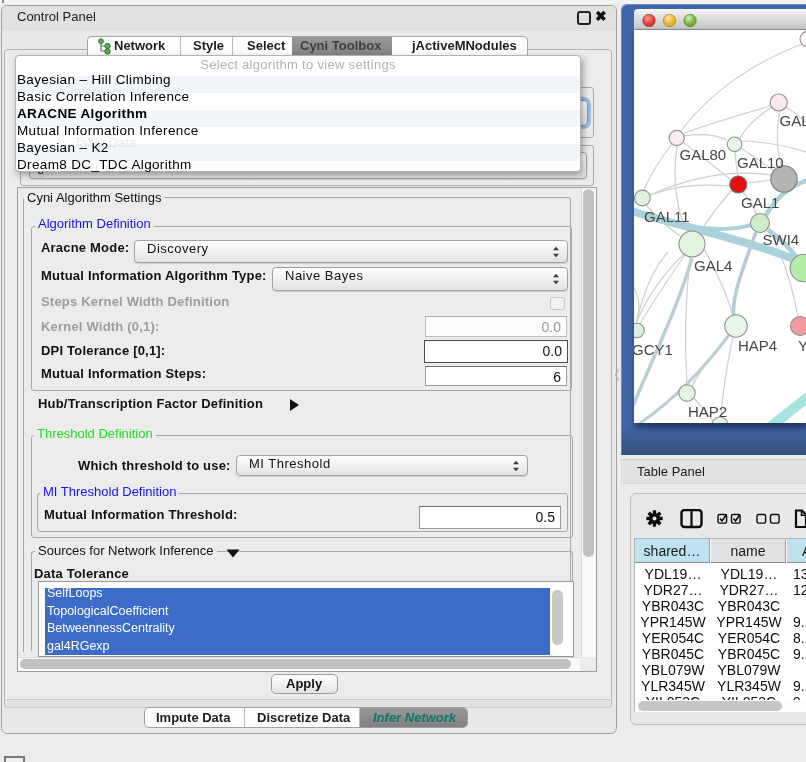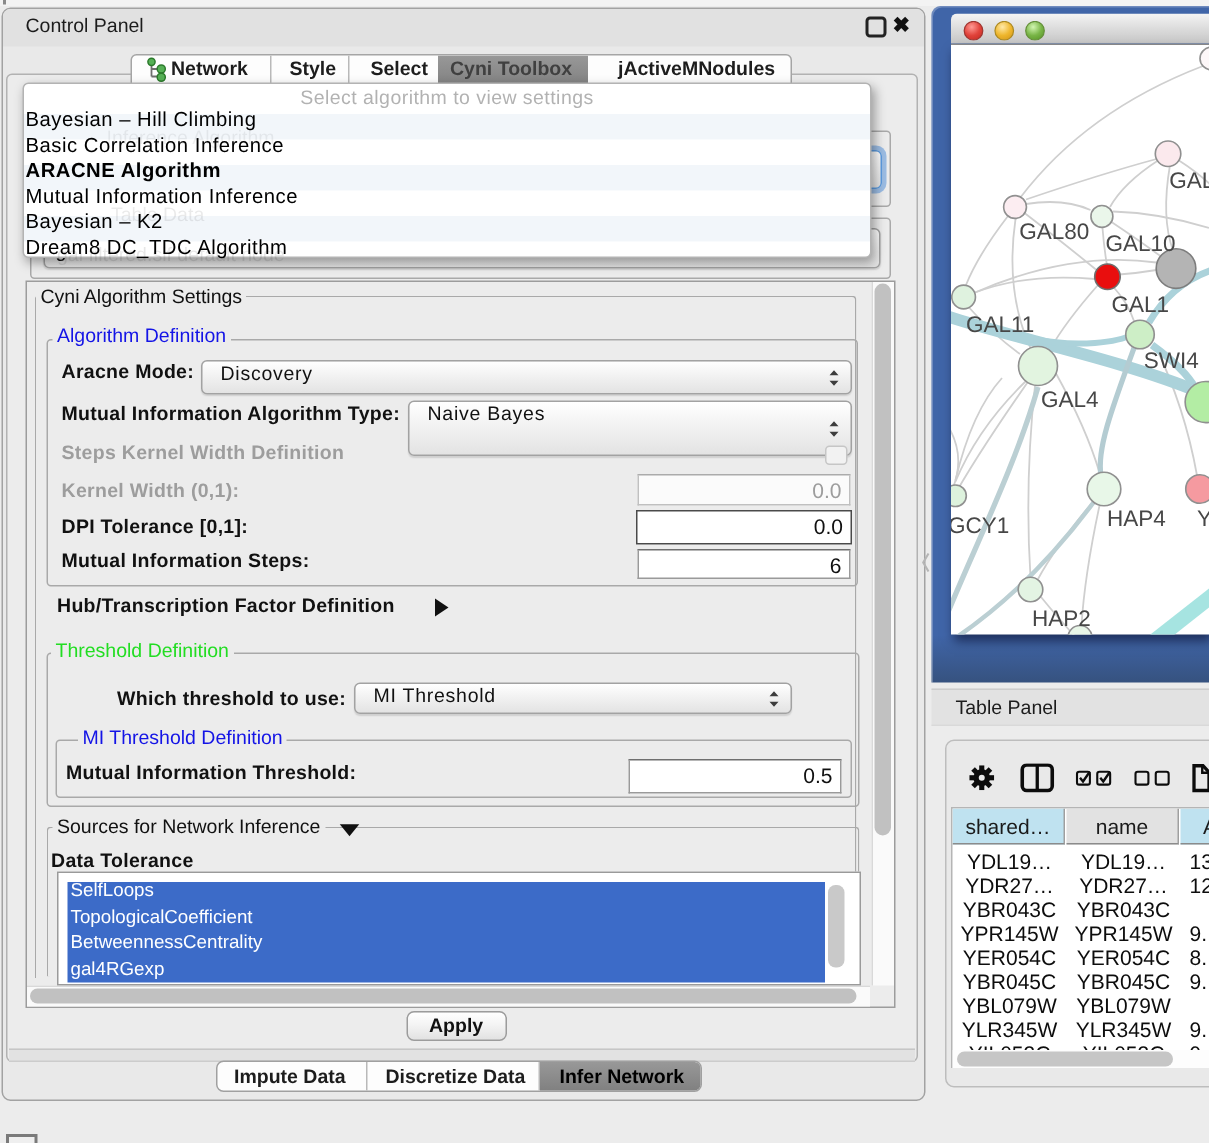--- a/index.html
+++ b/index.html
@@ -77,21 +77,21 @@
 
 <div class="lbl" style="left:41px;top:240px;">Aracne Mode:</div>
 <div class="combo" style="left:134px;top:240px;width:434px;height:23px;">
     <span class="ctext">Discovery</span>
   <svg class="carr" width="8" height="12" viewBox="0 0 8 12">
       <path d="M1 4.2 L4 0.8 L7 4.2 Z M1 7.8 L4 11.2 L7 7.8 Z" fill="#3d3d3d"></path>
     </svg>
 </div>
 
 <div class="lbl" style="left:41px;top:268px;">Mutual Information Algorithm Type:</div>
-<div class="combo" style="left:272px;top:267px;width:296px;height:37px;">
+<div class="combo" style="left:272px;top:267px;width:296px;height:24px;">
     <span class="ctext">Naive Bayes</span>
   <svg class="carr" width="8" height="12" viewBox="0 0 8 12">
       <path d="M1 4.2 L4 0.8 L7 4.2 Z M1 7.8 L4 11.2 L7 7.8 Z" fill="#3d3d3d"></path>
     </svg>
 </div>
 
 <div class="lbl dis" style="left:41px;top:294px;">Steps Kernel Width Definition</div>
 <div class="abs" style="left:550px;top:297px;width:15px;height:13px;background:#f2f2f2;border:1px solid #c6c6c6;border-radius:3px;"></div>
 
 <div class="lbl dis" style="left:41px;top:319px;">Kernel Width (0,1):</div>
@@ -119,21 +119,21 @@
 
 <div class="lbl" style="left:78px;top:458px;">Which threshold to use:</div>
 <div class="combo" style="left:236px;top:455px;width:292px;height:21px;">
     <span class="ctext">MI Threshold</span>
   <svg class="carr" width="8" height="12" viewBox="0 0 8 12">
       <path d="M1 4.2 L4 0.8 L7 4.2 Z M1 7.8 L4 11.2 L7 7.8 Z" fill="#3d3d3d"></path>
     </svg>
 </div>
 
 <div class="gbox" style="left:37px;top:493px;width:531px;height:39px;"></div>
-<div class="gtitle" style="left:40px;top:484px;color:#1414e6;margin-left:12px;">MI Threshold Definition</div>
+<div class="gtitle" style="left:40px;top:484px;color:#1414e6;">MI Threshold Definition</div>
 <div class="lbl" style="left:44px;top:507px;">Mutual Information Threshold:</div>
 <div class="field" style="left:419px;top:506px;width:142px;height:23px;">
     <span>0.5</span>
   </div>
 
 <div class="abs" style="left:31px;top:551px;width:542px;height:100px;border:1px solid #a9a9a9;border-bottom:none;border-radius:3px 3px 0 0;"></div>
 <div class="gtitle" style="left:35px;top:543px;color:#111;">Sources for Network Inference</div>
 <svg class="abs" style="left:226px;top:549px;" width="14" height="9" viewBox="0 0 14 9">
     <path d="M0.5 0.5 L13.5 0.5 L7 8.5 Z" fill="#111"></path>
   </svg>
@@ -147,21 +147,21 @@
 
 <div class="abs" style="left:271px;top:674px;width:67px;height:20px;background:linear-gradient(#ffffff,#f4f4f4 45%,#e2e2e2);border:1px solid #9c9c9c;border-radius:5px;"></div>
 <div class="abs" style="left:286px;top:676px;font:bold 13px 'Liberation Sans',sans-serif;color:#111;">Apply</div>
 
 <div class="abs" style="left:144px;top:707px;width:324px;height:21px;background:#fdfdfd;border:1px solid #a0a0a0;border-radius:5px;overflow:hidden;">
   <div class="abs" style="left:0;top:0;width:100px;height:21px;border-right:1px solid #b9b9b9;"></div>
   <div class="abs" style="left:100px;top:0;width:115px;height:21px;border-right:1px solid #b9b9b9;"></div>
   <div class="abs" style="left:215px;top:0;width:109px;height:21px;background:linear-gradient(#989898,#7e7e7e);"></div>
   <div class="tabt" style="left:11px;top:2px;">Impute Data</div>
   <div class="tabt" style="left:112px;top:2px;">Discretize Data</div>
-  <div class="tabt" style="left:228px;top:2px;color:#000000;">Infer Network</div>
+  <div class="tabt" style="left:228px;top:2px;color:#0f766e;font-style:italic;">Infer Network</div>
 </div>
 
 <svg class="abs" style="left:614px;top:368px;" width="6" height="14" viewBox="0 0 6 14">
     <path d="M5 1 L1.5 7 L5 13" stroke="#b5b5b5" stroke-width="1.4" fill="none"></path>
   </svg>
 
 <div class="abs" style="left:15px;top:55px;width:566px;height:117px;background:#fff;border:1px solid #b3b3b3;border-radius:4px;box-shadow:2px 3px 7px rgba(0,0,0,0.35);z-index:50;">
   <div class="abs" style="left:0;top:20px;width:564px;height:17px;background:rgba(226,235,244,0.45);"></div>
     <div class="abs" style="left:0;top:54px;width:564px;height:17px;background:rgba(226,235,244,0.45);"></div>
     <div class="abs" style="left:0;top:88px;width:564px;height:17px;background:rgba(226,235,244,0.45);"></div>

